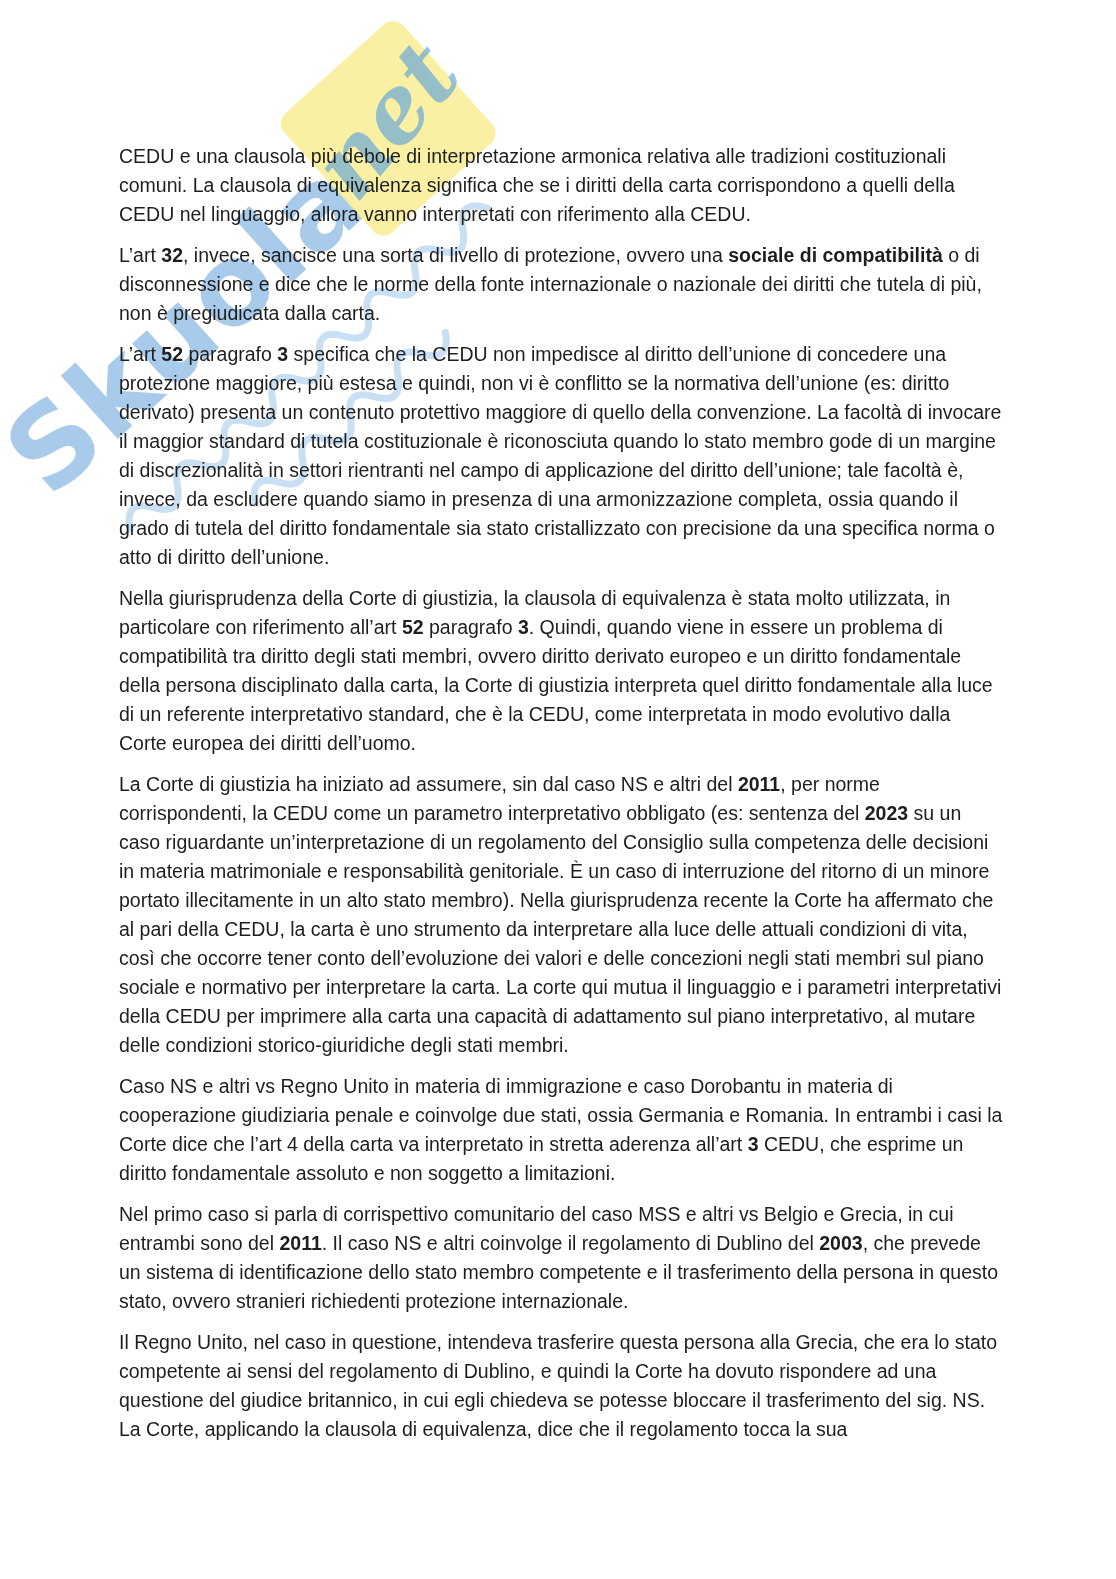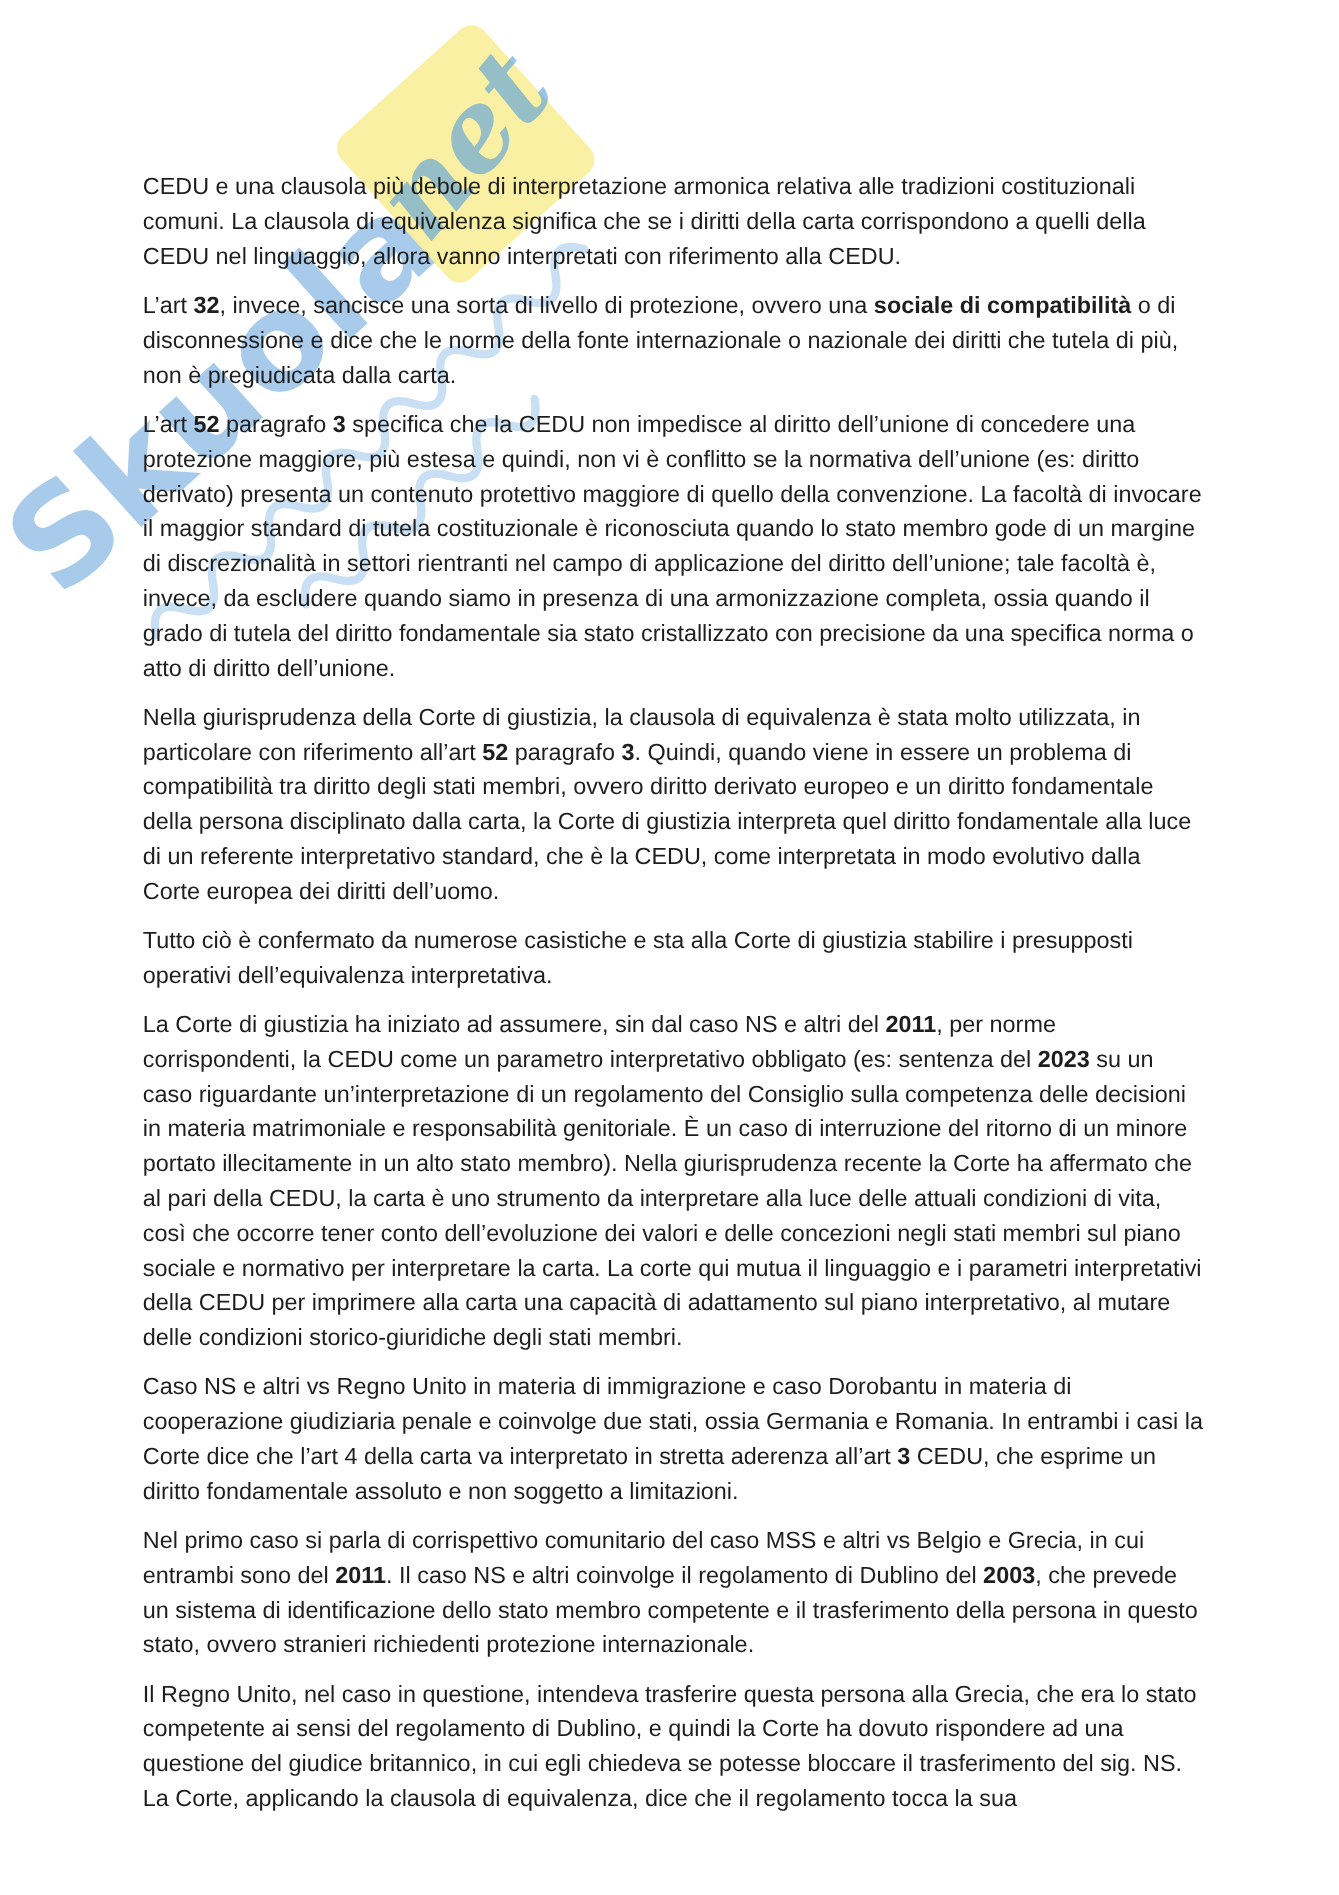--- a/index.html
+++ b/index.html
@@ -65,20 +65,19 @@
       <rect class="wm-note" x="420" y="-130" width="160" height="160" rx="14" fill="#f8ef9b"></rect>
       <text class="wm-net" x="425" y="-15" transform="rotate(-8 430 -15)" fill="#5aa1dd">net</text>
     </g>
   </svg>
 
   <div class="content">
       <p>CEDU e una clausola più debole di interpretazione armonica relativa alle tradizioni costituzionali comuni. La clausola di equivalenza significa che se i diritti della carta corrispondono a quelli della CEDU nel linguaggio, allora vanno interpretati con riferimento alla CEDU.</p>
       <p>L’art <strong>32</strong>, invece, sancisce una sorta di livello di protezione, ovvero una <strong>sociale di compatibilità</strong> o di disconnessione e dice che le norme della fonte internazionale o nazionale dei diritti che tutela di più, non è pregiudicata dalla carta.</p>
       <p>L’art <strong>52</strong> paragrafo <strong>3</strong> specifica che la CEDU non impedisce al diritto dell’unione di concedere una protezione maggiore, più estesa e quindi, non vi è conflitto se la normativa dell’unione (es: diritto derivato) presenta un contenuto protettivo maggiore di quello della convenzione. La facoltà di invocare il maggior standard di tutela costituzionale è riconosciuta quando lo stato membro gode di un margine di discrezionalità in settori rientranti nel campo di applicazione del diritto dell’unione; tale facoltà è, invece, da escludere quando siamo in presenza di una armonizzazione completa, ossia quando il grado di tutela del diritto fondamentale sia stato cristallizzato con precisione da una specifica norma o atto di diritto dell’unione.</p>
       <p>Nella giurisprudenza della Corte di giustizia, la clausola di equivalenza è stata molto utilizzata, in particolare con riferimento all’art <strong>52</strong> paragrafo <strong>3</strong>. Quindi, quando viene in essere un problema di compatibilità tra diritto degli stati membri, ovvero diritto derivato europeo e un diritto fondamentale della persona disciplinato dalla carta, la Corte di giustizia interpreta quel diritto fondamentale alla luce di un referente interpretativo standard, che è la CEDU, come interpretata in modo evolutivo dalla Corte europea dei diritti dell’uomo.</p>
-      <p>Tutto ciò è confermato da numerose casistiche e sta alla Corte di giustizia stabilire i presupposti operativi dell’equivalenza interpretativa.</p>
       <p>La Corte di giustizia ha iniziato ad assumere, sin dal caso NS e altri del <strong>2011</strong>, per norme corrispondenti, la CEDU come un parametro interpretativo obbligato (es: sentenza del <strong>2023</strong> su un caso riguardante un’interpretazione di un regolamento del Consiglio sulla competenza delle decisioni in materia matrimoniale e responsabilità genitoriale. È un caso di interruzione del ritorno di un minore portato illecitamente in un alto stato membro). Nella giurisprudenza recente la Corte ha affermato che al pari della CEDU, la carta è uno strumento da interpretare alla luce delle attuali condizioni di vita, così che occorre tener conto dell’evoluzione dei valori e delle concezioni negli stati membri sul piano sociale e normativo per interpretare la carta. La corte qui mutua il linguaggio e i parametri interpretativi della CEDU per imprimere alla carta una capacità di adattamento sul piano interpretativo, al mutare delle condizioni storico-giuridiche degli stati membri.</p>
       <p>Caso NS e altri vs Regno Unito in materia di immigrazione e caso Dorobantu in materia di cooperazione giudiziaria penale e coinvolge due stati, ossia Germania e Romania. In entrambi i casi la Corte dice che l’art 4 della carta va interpretato in stretta aderenza all’art <strong>3</strong> CEDU, che esprime un diritto fondamentale assoluto e non soggetto a limitazioni.</p>
       <p>Nel primo caso si parla di corrispettivo comunitario del caso MSS e altri vs Belgio e Grecia, in cui entrambi sono del <strong>2011</strong>. Il caso NS e altri coinvolge il regolamento di Dublino del <strong>2003</strong>, che prevede un sistema di identificazione dello stato membro competente e il trasferimento della persona in questo stato, ovvero stranieri richiedenti protezione internazionale.</p>
       <p>Il Regno Unito, nel caso in questione, intendeva trasferire questa persona alla Grecia, che era lo stato competente ai sensi del regolamento di Dublino, e quindi la Corte ha dovuto rispondere ad una questione del giudice britannico, in cui egli chiedeva se potesse bloccare il trasferimento del sig. NS. La Corte, applicando la clausola di equivalenza, dice che il regolamento tocca la sua</p>
     </div>
 
 </div>
 
 </body></html>

